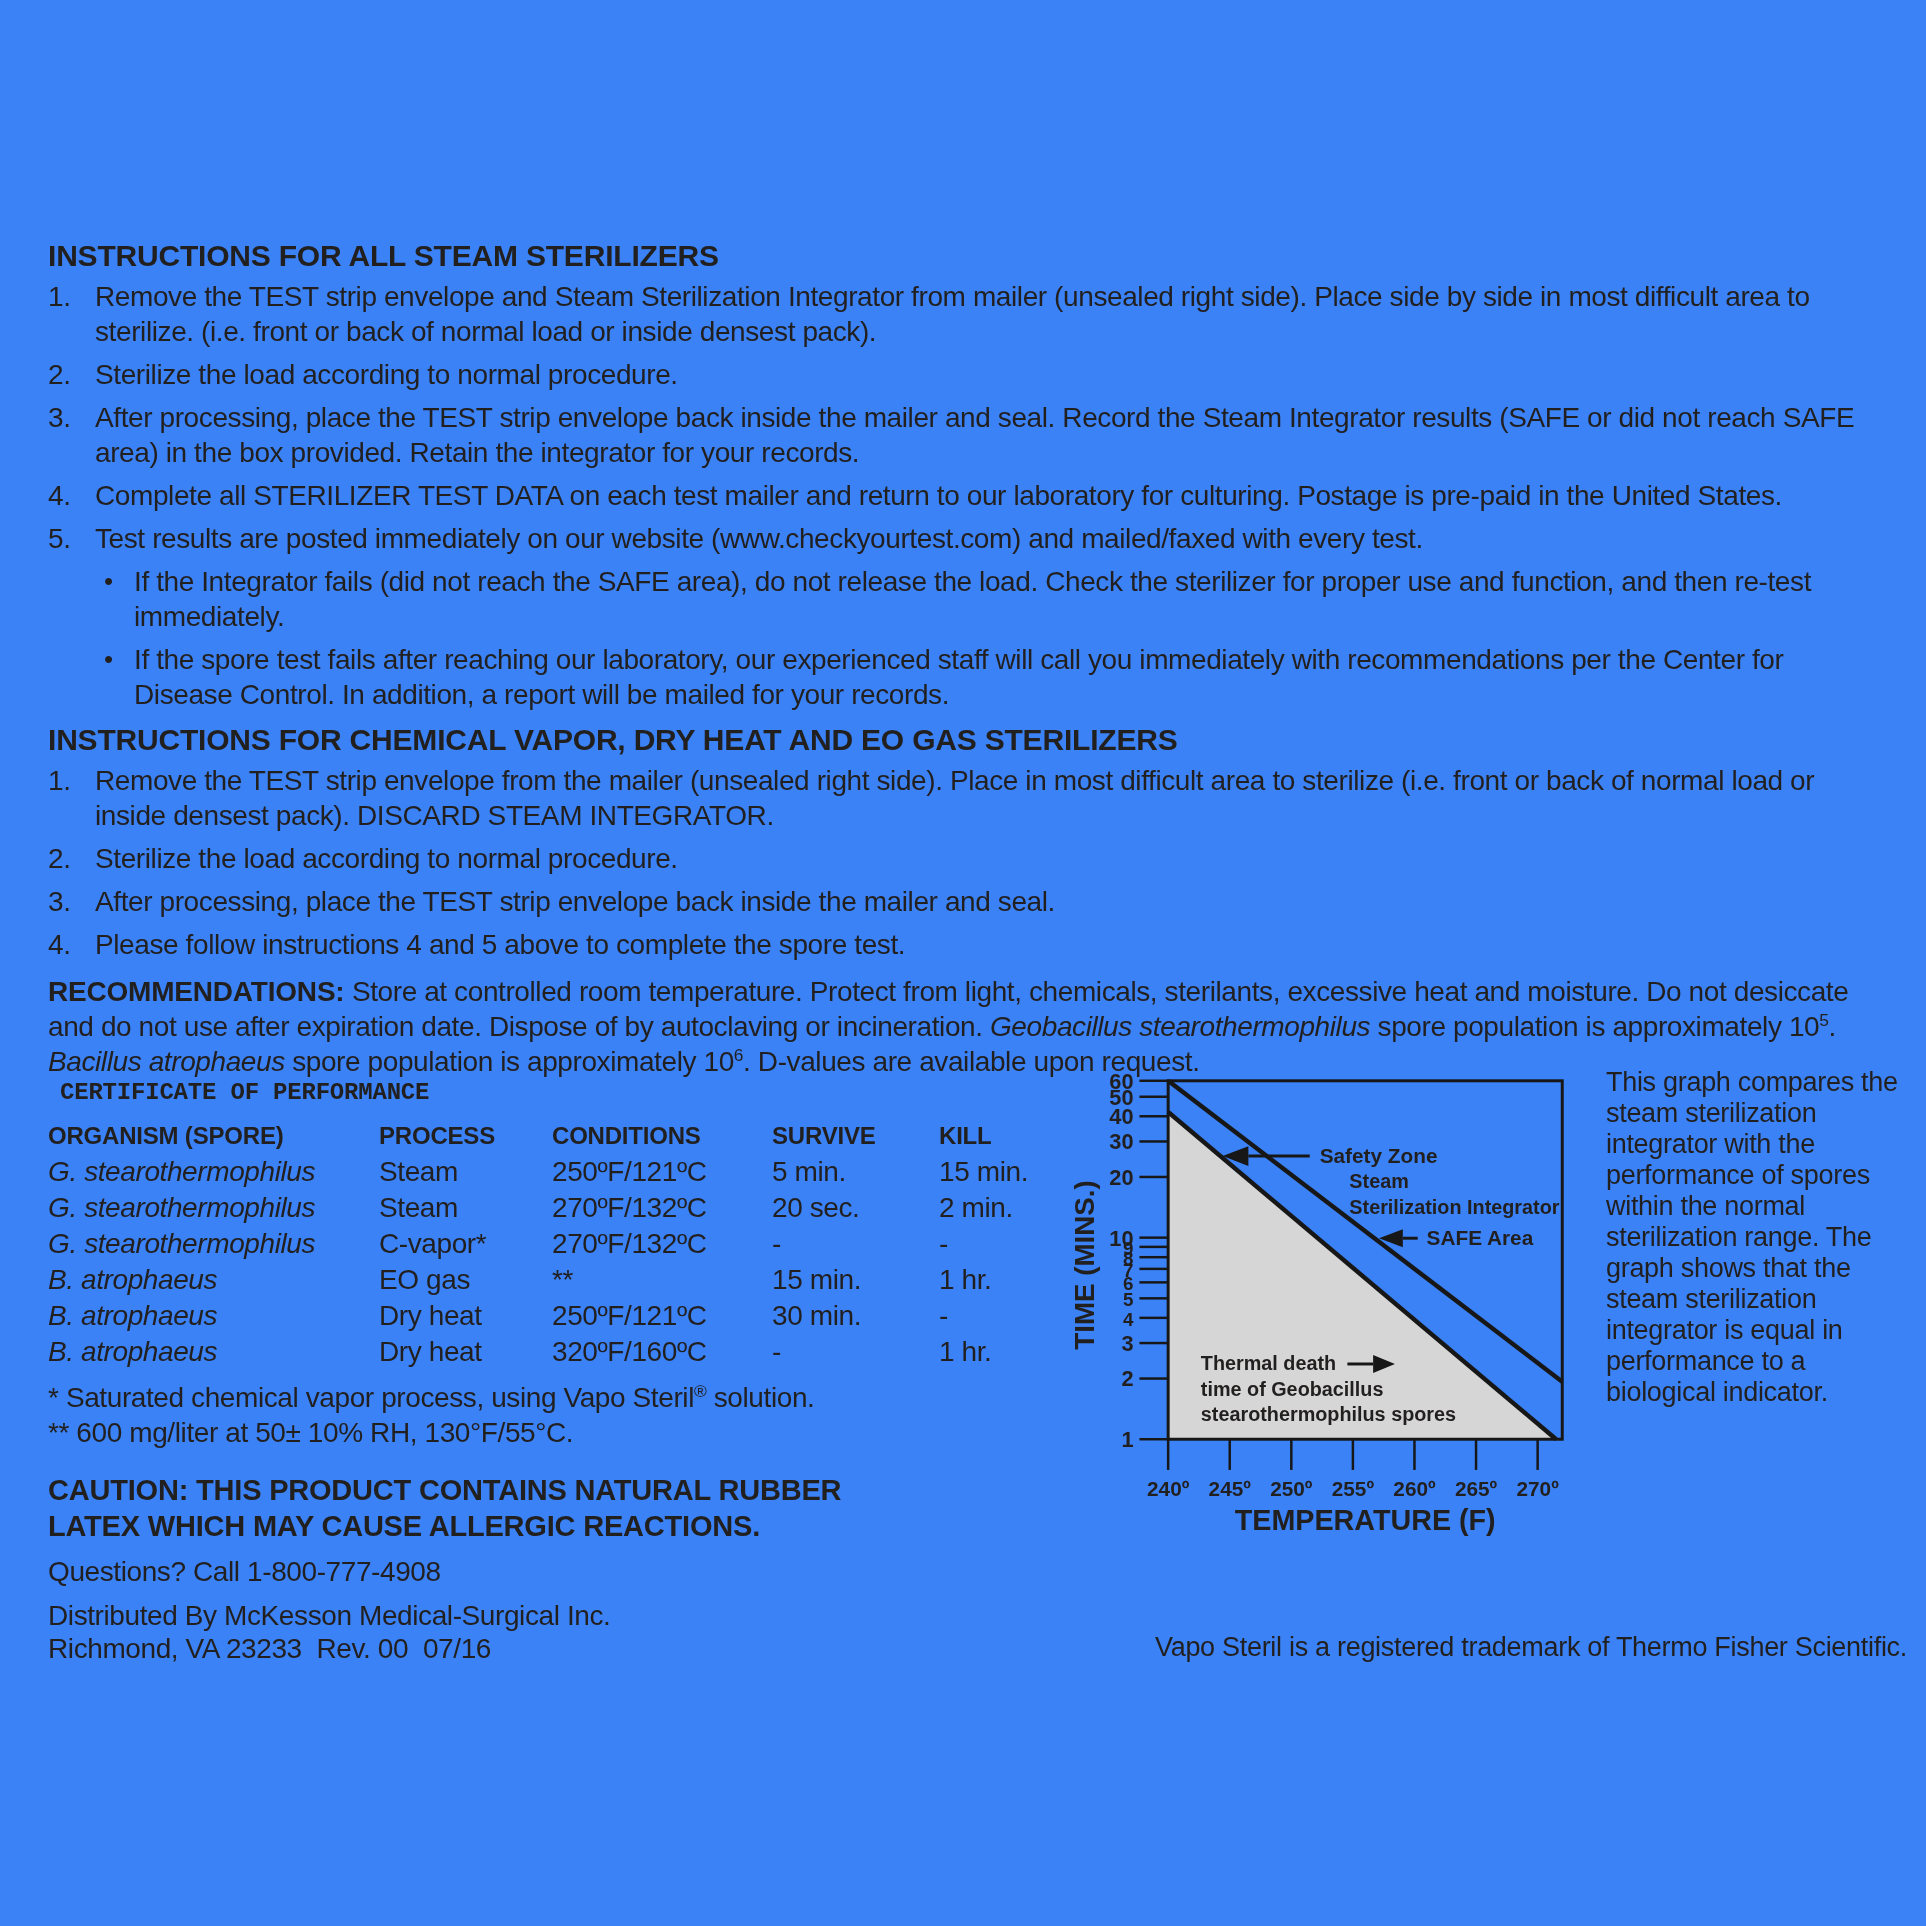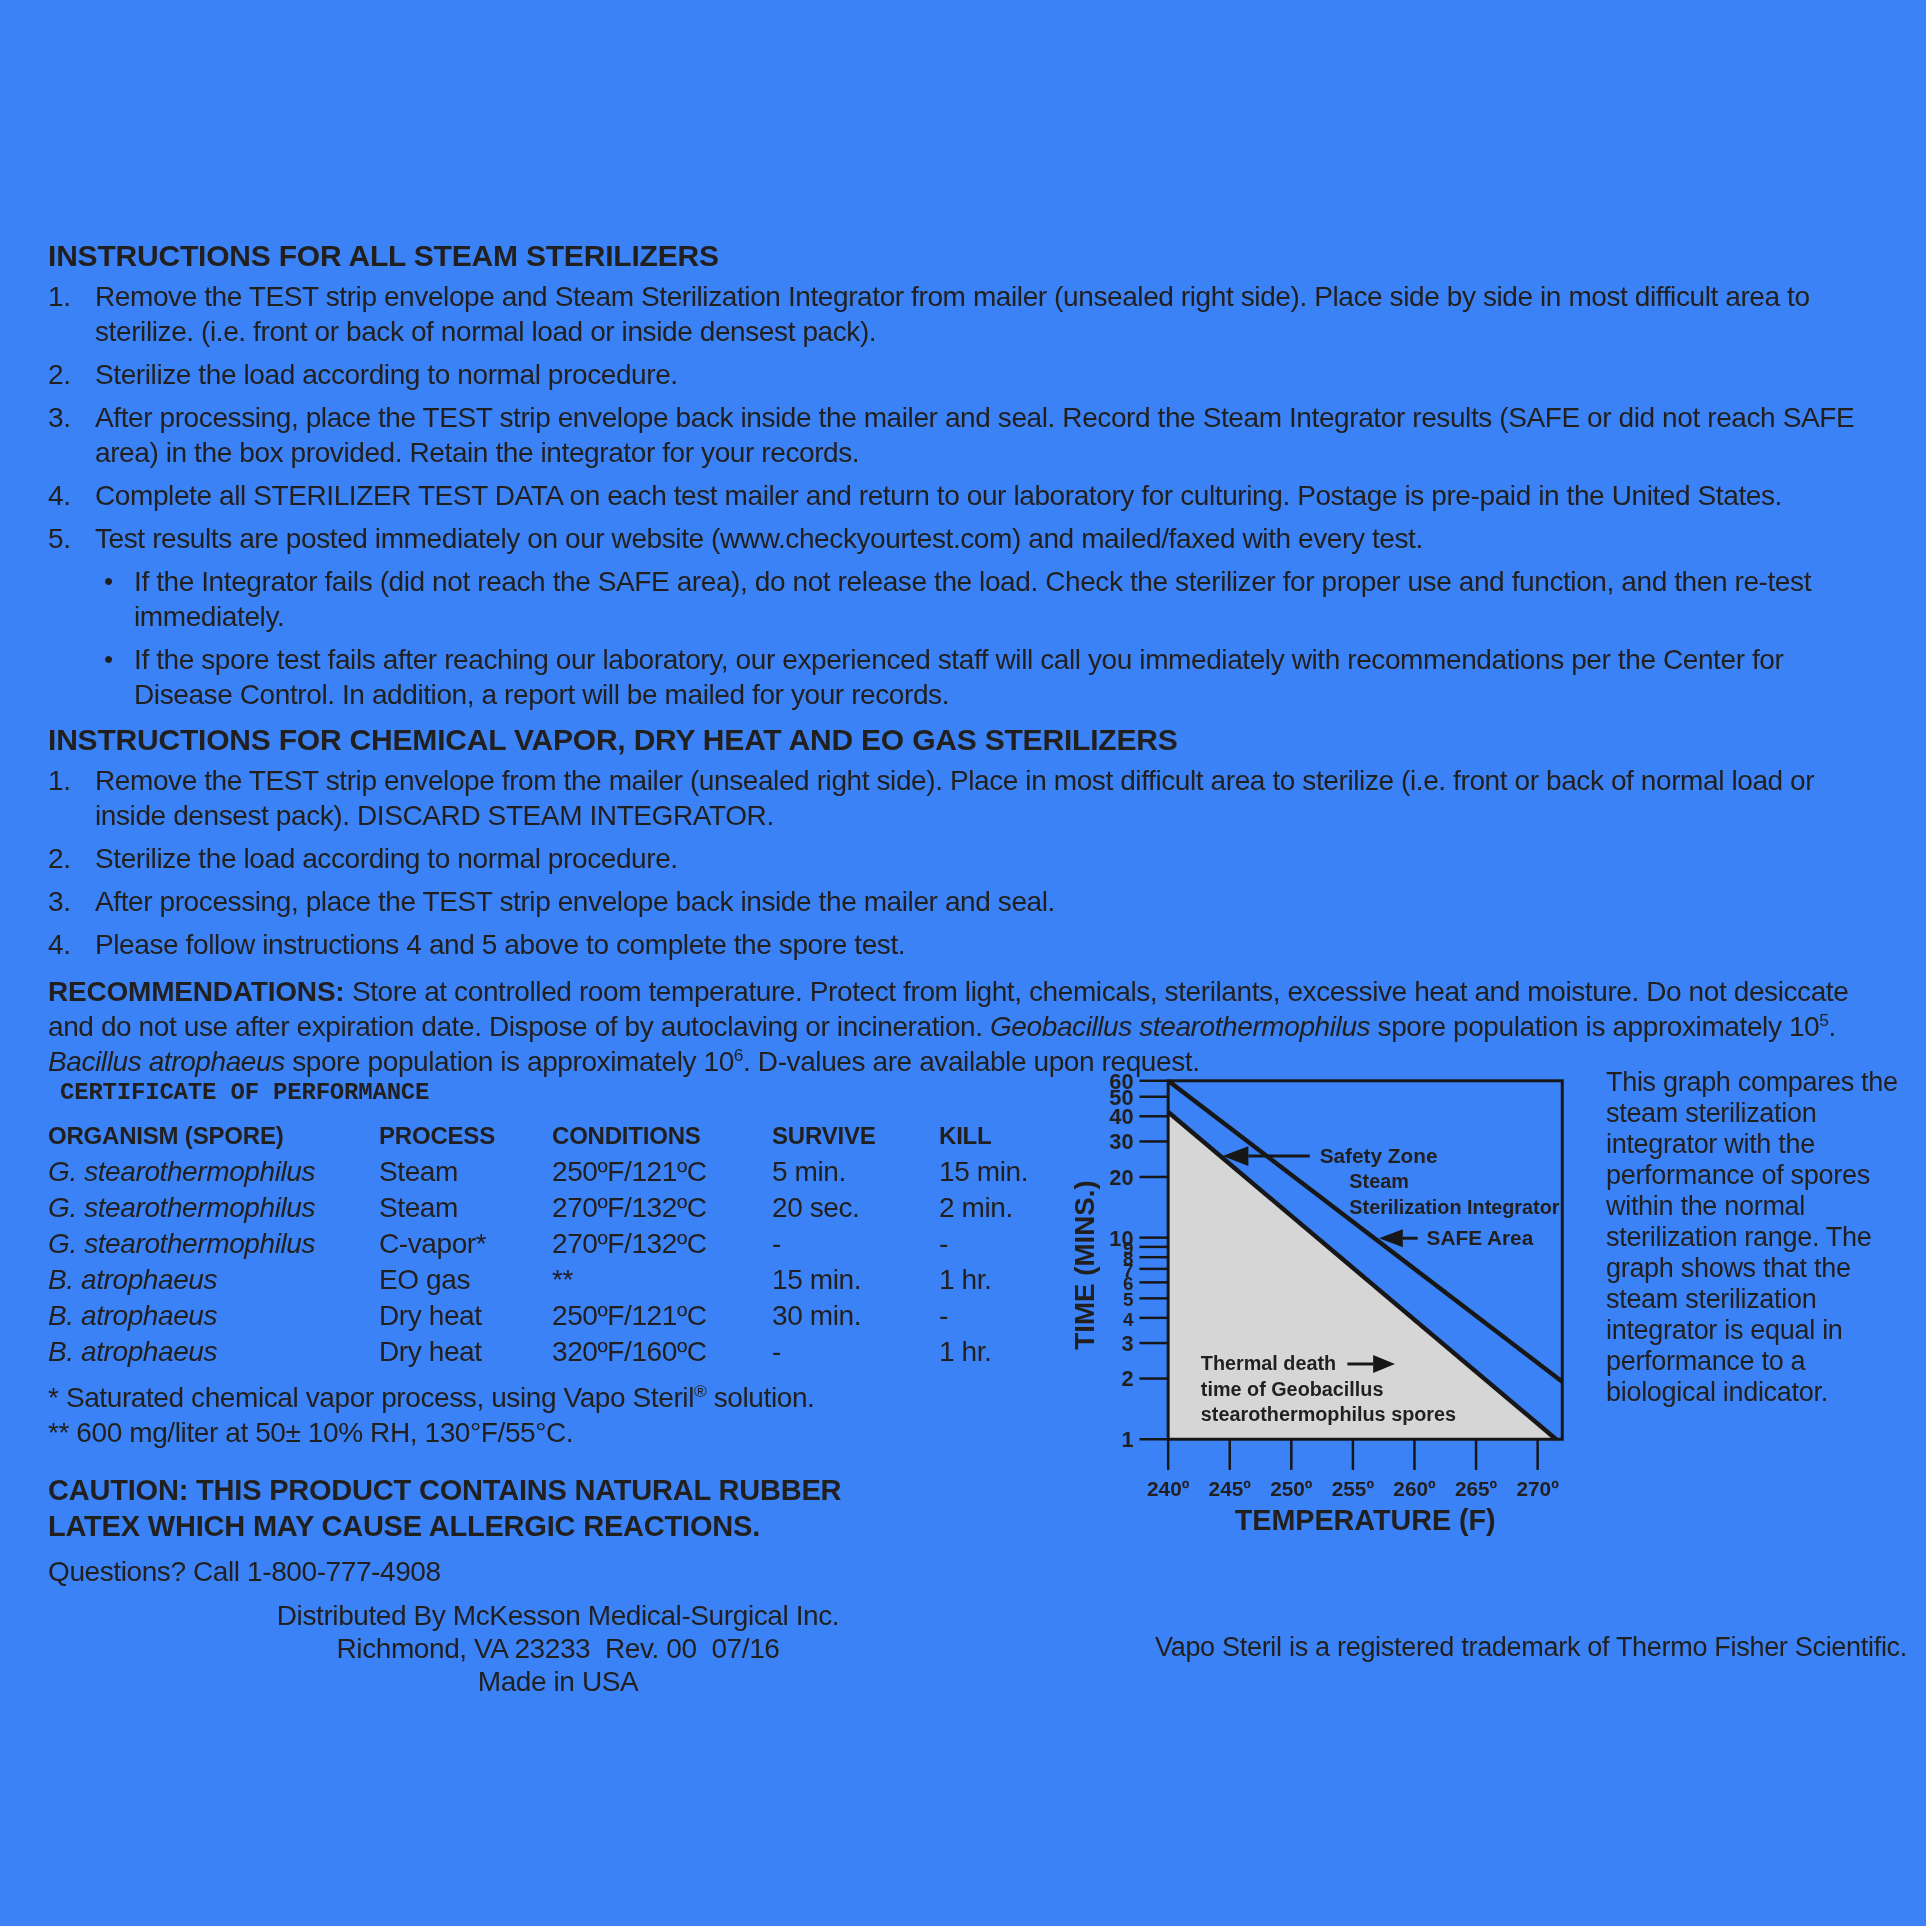--- a/index.html
+++ b/index.html
@@ -22,21 +22,21 @@
   .lowerleft{position:absolute;left:48px;top:1075px;width:1020px;letter-spacing:-0.4px;}
   .lowerleft h2{font-size:24px;line-height:35px;margin:0 0 8px 12px;font-weight:bold;letter-spacing:-0.2px;font-family:Liberation Mono, monospace;}
   .ctable{display:grid;grid-template-columns:331px 173px 220px 167px 1fr;font-size:28px;line-height:36px;}
   .ctable .hd{font-weight:bold;font-size:24px;letter-spacing:-0.2px;}
   .ctable .it{font-style:italic;}
   p.fn{font-size:28px;line-height:35px;margin:0;}
   p.fn.first{margin-top:10px;}
   p.caution{font-size:29px;line-height:36px;font-weight:bold;margin:22px 0 0 0;width:871px;letter-spacing:-0.2px;}
   p.questions{font-size:28px;line-height:35px;margin:10px 0 0 0;}
   .dist{margin-top:10px;font-size:28px;line-height:33px;}
-  .dist span{display:block;text-align:center;}
+  .dist span{display:block;}
 
   .graphbox{position:absolute;left:1064px;top:1059px;width:543px;height:505px;}
   .caption{position:absolute;left:1606px;top:1067px;width:315px;font-size:27px;line-height:31px;letter-spacing:-0.3px;}
   .trademark{position:absolute;right:20px;top:1632px;font-size:27px;letter-spacing:-0.3px;}
   svg text{font-family:"Liberation Sans",sans-serif;fill:#221f1f;}
 </style>
 </head>
 <body>
 
 <div class="page">
@@ -138,21 +138,20 @@
         <div>-</div>
         <div>1 hr.</div>
       </div>
     <p class="fn first"><span>* Saturated chemical vapor process, using Vapo Steril</span><sup>®</sup><span> solution.</span></p>
     <p class="fn">** 600 mg/liter at 50± 10% RH, 130°F/55°C.</p>
     <p class="caution">CAUTION: THIS PRODUCT CONTAINS NATURAL RUBBER LATEX WHICH MAY CAUSE ALLERGIC REACTIONS.</p>
     <p class="questions">Questions? Call 1-800-777-4908</p>
     <div class="dist">
       <span>Distributed By McKesson Medical-Surgical Inc.</span>
       <span>Richmond, VA 23233&nbsp; Rev. 00&nbsp; 07/16</span>
-      <span>Made in USA</span>
     </div>
   </div>
 
   <div class="graphbox">
     <svg id="chart" width="543" height="505" viewBox="0 0 548 510">
         <polygon points="105,53.53528672138589 496.78125,384 105,384" fill="#d6d6d6"></polygon>
         <rect x="105" y="22" width="398" height="362" fill="none" stroke="#171717" stroke-width="3"></rect>
         <line x1="105" y1="22" x2="503" y2="325.8656057303836" stroke="#171717" stroke-width="4.5"></line>
         <line x1="105" y1="53.53528672138589" x2="496.78125" y2="384" stroke="#171717" stroke-width="4.5"></line>
         <line x1="76" y1="22" x2="105" y2="22" stroke="#171717" stroke-width="2.5"></line>

